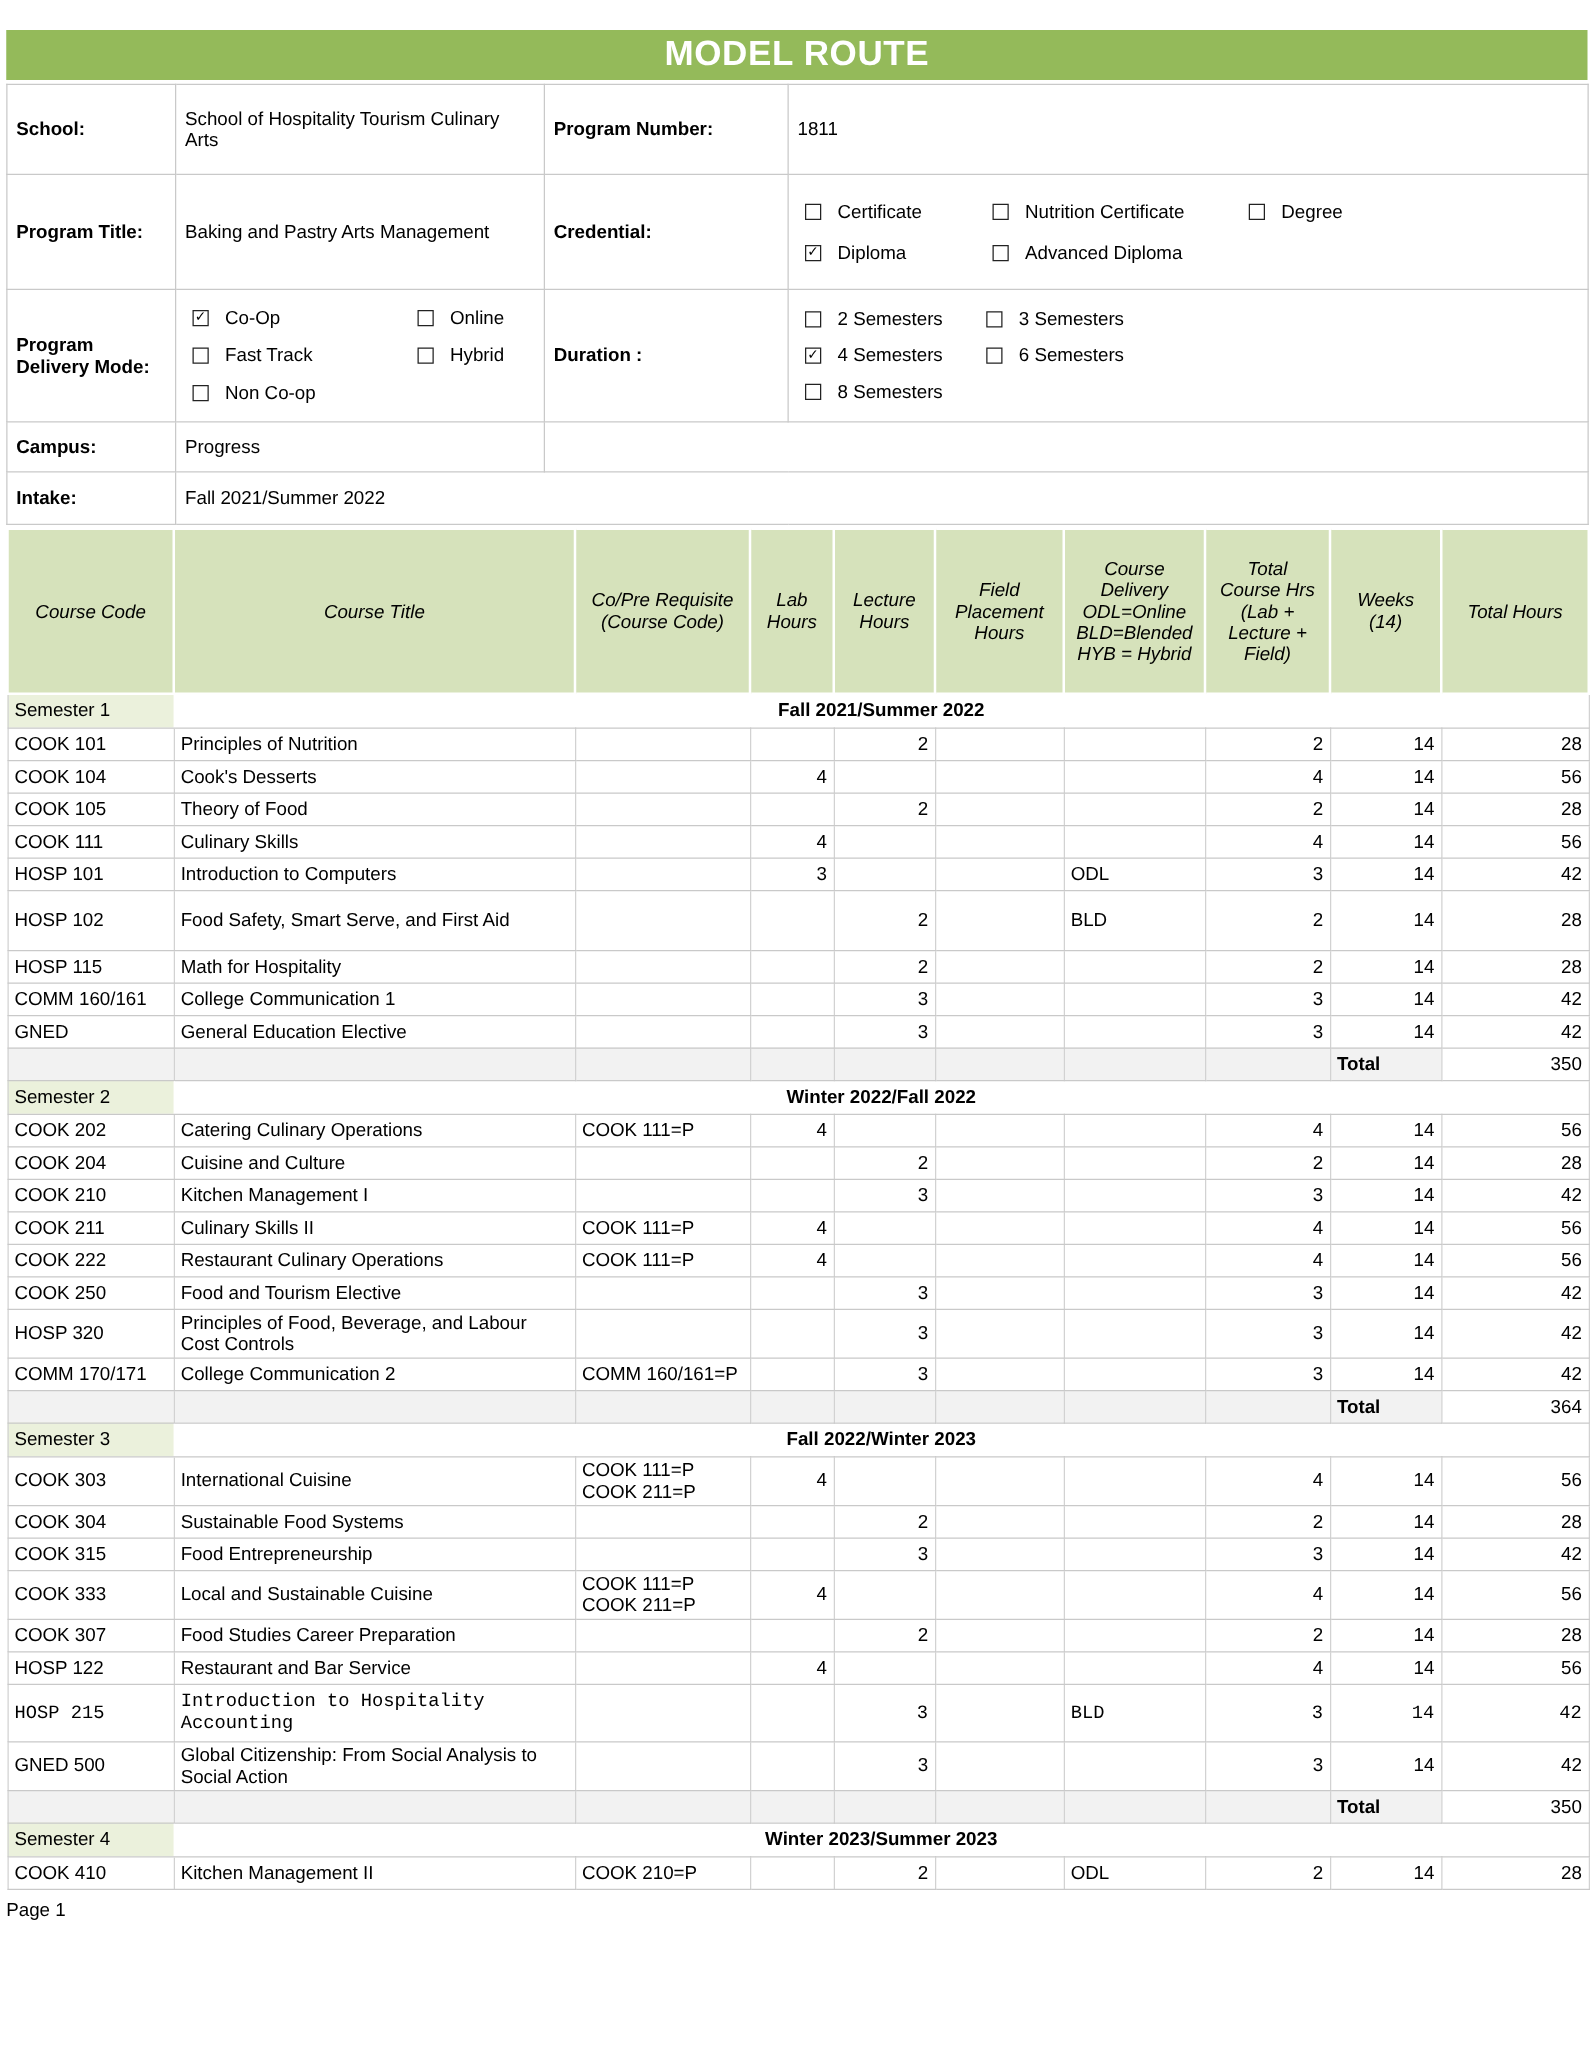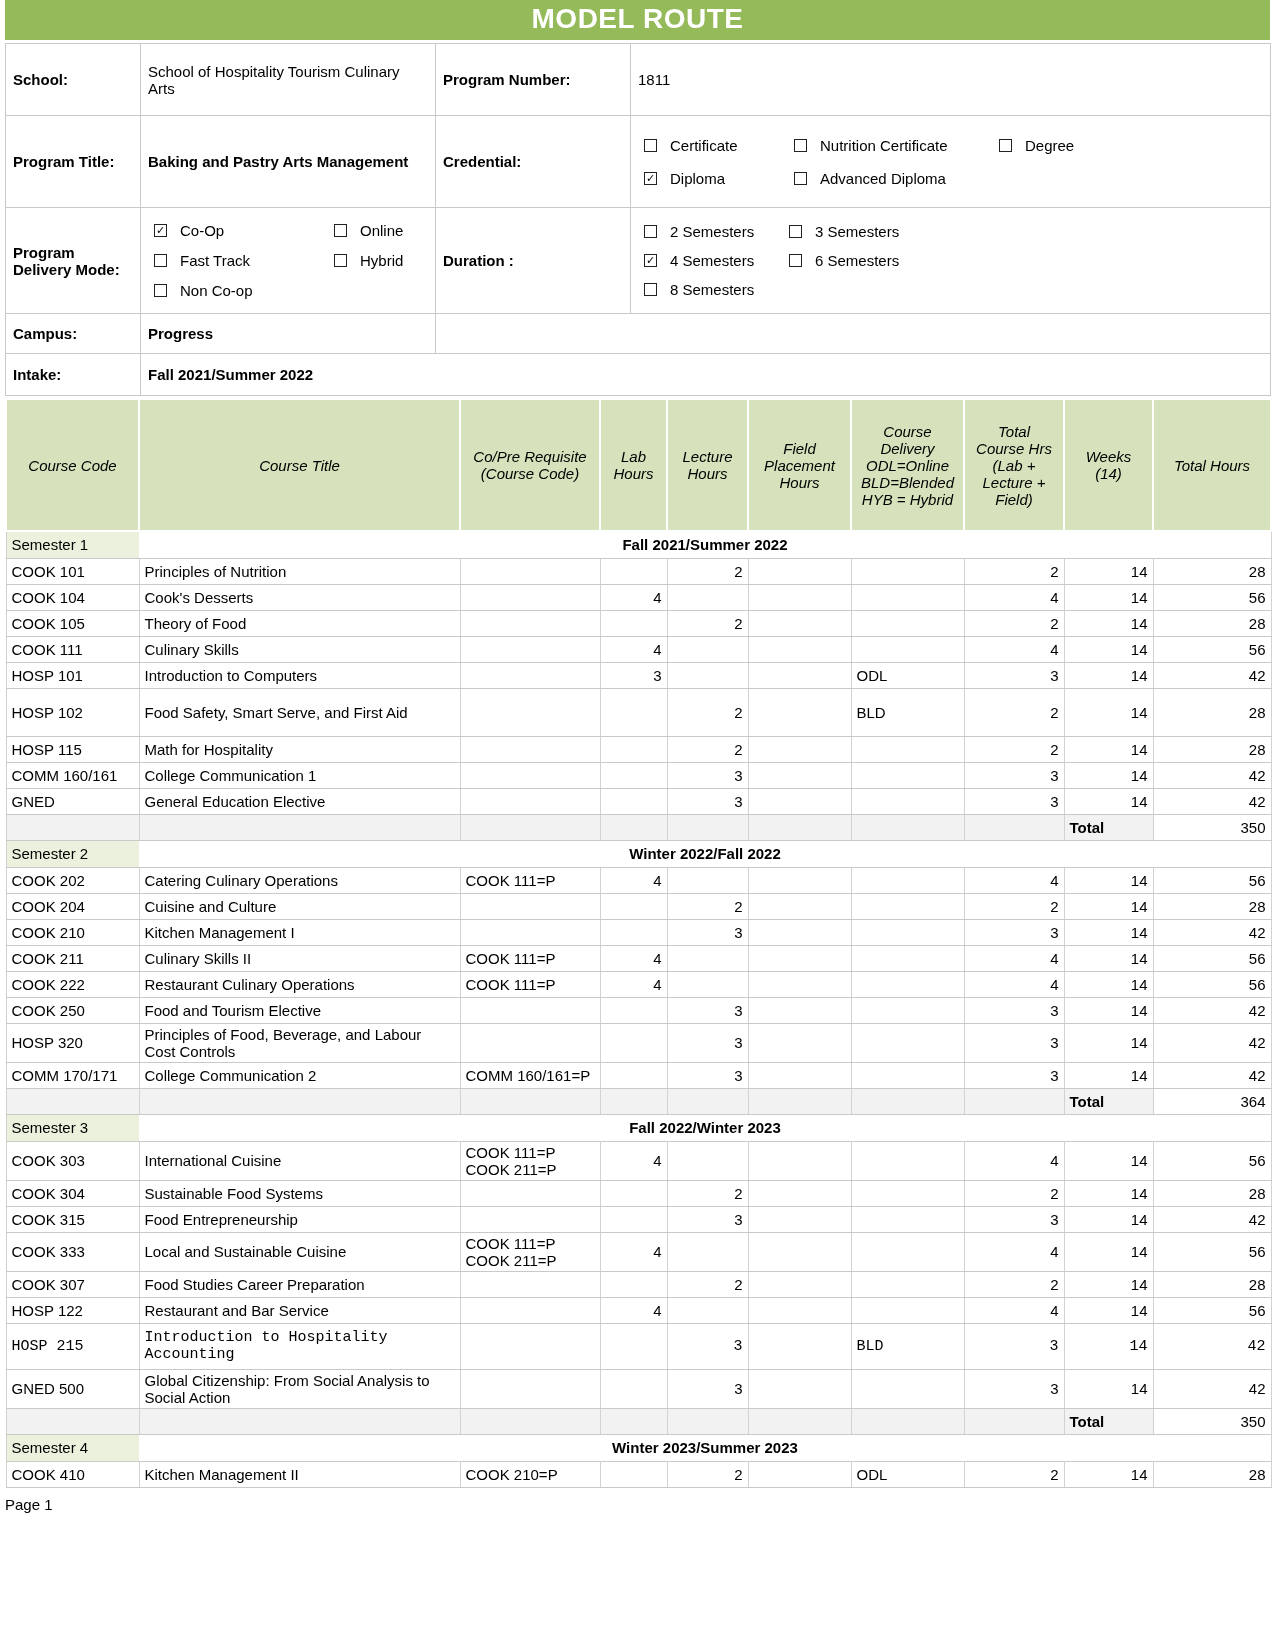--- a/index.html
+++ b/index.html
@@ -4,38 +4,38 @@
 <style>
   :root{
     --banner-green:#94ba5a;
     --header-green:#d6e2bb;
     --semester-green:#ebf1dc;
     --total-gray:#f2f2f2;
     --grid-line:#c9c9c9;
   }
   *{box-sizing:border-box;}
   body{margin:0;background:#ffffff;color:#000;font-family:"Liberation Sans",sans-serif;}
-  .page{width:1275px;height:1650px;margin:0 auto;padding:0 5px 0 5px;background:#fff;}
+  .page{width:1275px;height:1650px;margin:0 auto;padding:24px 5px 0 5px;background:#fff;}
 
   .banner{
     background:var(--banner-green);color:#fff;font-weight:bold;font-size:28px;
     text-align:center;padding:3px 0 5px 0;letter-spacing:.5px;
   }
 
   
   table.form{width:100%;border-collapse:collapse;table-layout:fixed;font-size:15px;margin-top:3px;}
   table.form td{border:1px solid var(--grid-line);padding:2px 7px;vertical-align:middle;white-space:normal;}
   table.form td.lbl{font-weight:bold;}
   tr.r-school{height:72px;}
   tr.r-title{height:92px;}
   tr.r-delivery{height:106px;}
   tr.r-campus{height:40px;}
   tr.r-intake{height:42px;}
   .center{}
-  .bold{font-weight:bold;}
+  .bold{font-weight:normal;}
 
   .cb-grid{display:grid;align-items:center;padding-left:6px;}
   .cred-grid{grid-template-columns:150px 205px auto;row-gap:16px;}
   .deliv-grid{grid-template-columns:180px auto;row-gap:13px;}
   .dur-grid{grid-template-columns:145px auto;row-gap:12px;}
   .cb{display:flex;align-items:center;gap:13px;font-size:15px;}
   .cb .box{
     width:13px;height:13px;border:1.5px solid #222;flex:0 0 13px;
     display:flex;align-items:center;justify-content:center;
     font-size:11px;line-height:11px;background:#fff;

